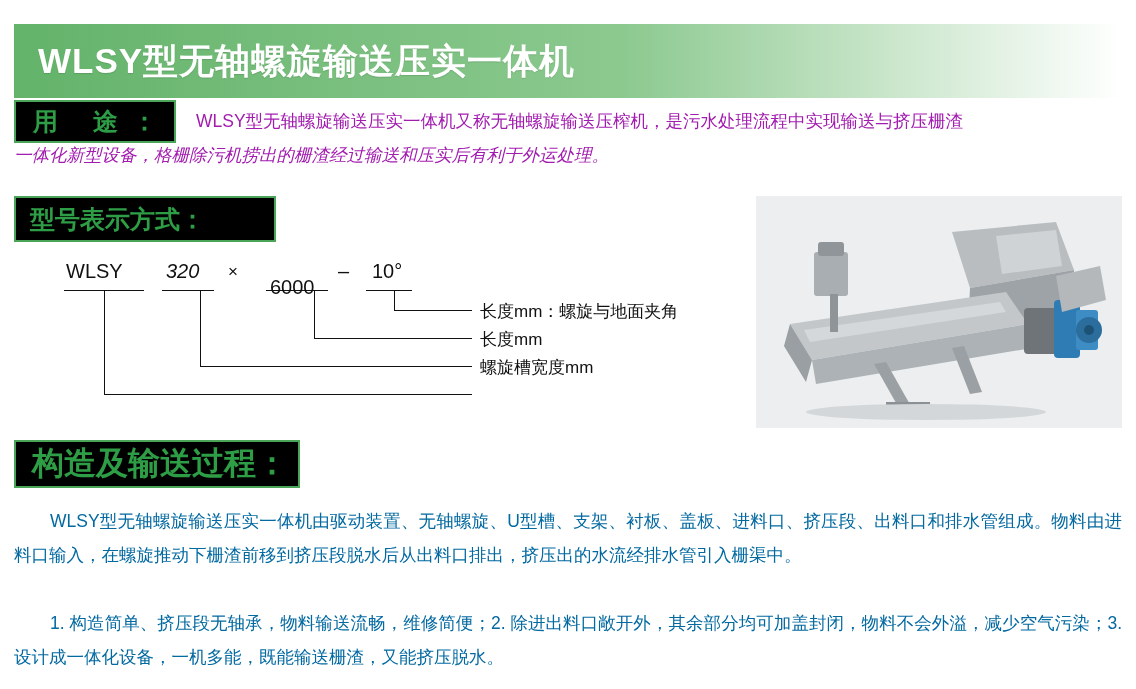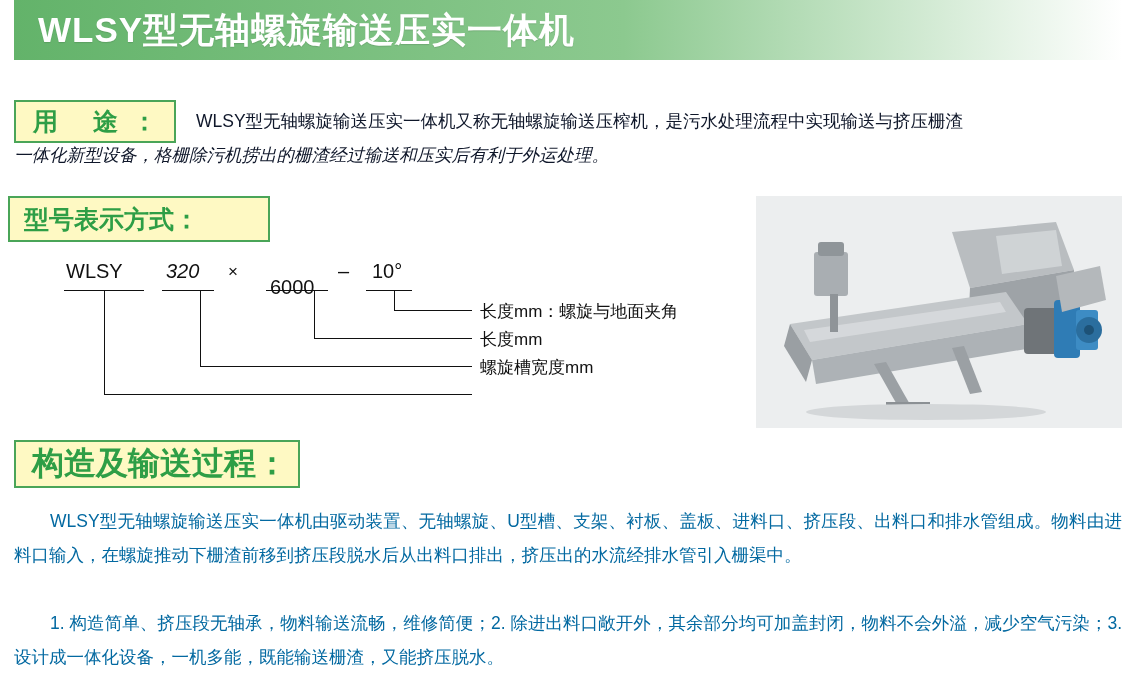--- a/index.html
+++ b/index.html
@@ -18,23 +18,23 @@
   .page {
     position: relative;
     width: 1136px;
     height: 689px;
   }
 
   
   .title-banner {
     position: absolute;
     left: 14px;
-    top: 0;
+    top: 24px;
     width: 1108px;
-    height: 60px;
+    height: 74px;
     background: #7cbf7f;
     background: linear-gradient(90deg, #63b36a 0%, #8cc98f 55%, #ffffff 100%);
     display: flex;
     align-items: center;
   }
   .title-banner .title-text {
     color: #ffffff;
     font-size: 35px;
     font-weight: bold;
     letter-spacing: 1px;
@@ -43,21 +43,21 @@
     white-space: nowrap;
   }
 
   
   .head-box {
     position: absolute;
     border: 2px solid #4aa558;
     box-sizing: border-box;
     display: flex;
     align-items: center;
-    background: #fef9c3;
+    background: #000000;
   }
   .head-box .head-text {
     color: #2e9e46;
     font-weight: bold;
     white-space: nowrap;
   }
 
   
   #purpose-head {
     left: 14px;
@@ -73,34 +73,34 @@
     color: #2e9e46;
   }
 
   .purpose-body {
     position: absolute;
     left: 196px;
     top: 104px;
     width: 926px;
     font-size: 17.5px;
     line-height: 34px;
-    color: #0f172a;
+    color: #a21caf;
     text-align: justify;
   }
   .purpose-body .line2 {
     position: absolute;
     left: -182px;
     top: 34px;
     width: 1108px;
     font-style: italic;
   }
 
   
   #model-head {
-    left: 8px;
+    left: 14px;
     top: 196px;
     width: 262px;
     height: 46px;
     justify-content: flex-start;
   }
   #model-head .head-text {
     font-size: 25px;
     margin-left: 14px;
   }
 

